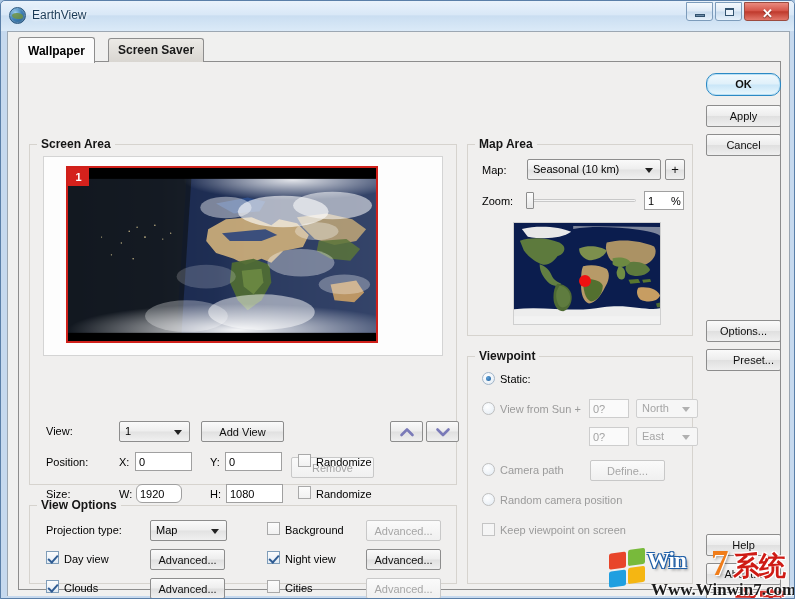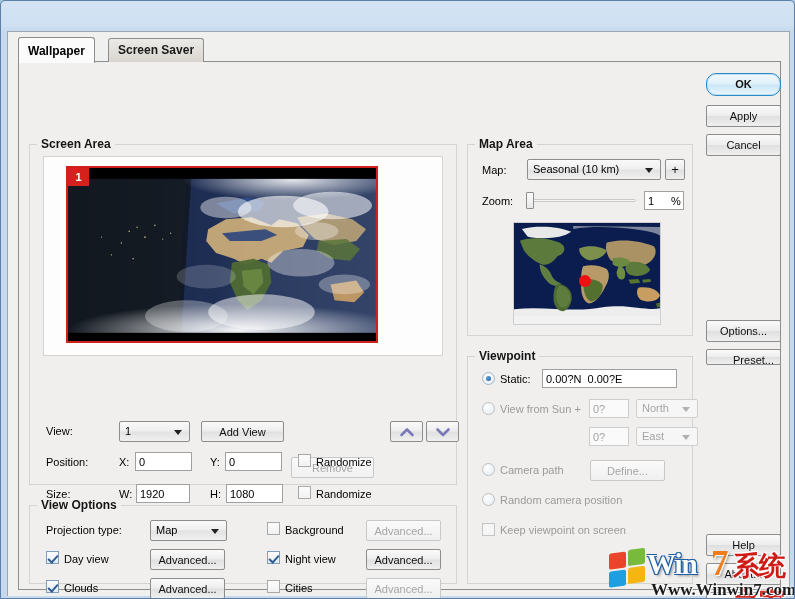--- a/index.html
+++ b/index.html
@@ -336,21 +336,21 @@
   #wm-logo i {
     position: absolute; width: 17px; height: 16px; border-radius: 2px;
   }
   #wm-logo i:nth-child(1){ left:0; top:1px; background:#e8452a; }
   #wm-logo i:nth-child(2){ left:19px; top:0; background:#78ba3b; }
   #wm-logo i:nth-child(3){ left:0; top:19px; background:#1f9fe0; }
   #wm-logo i:nth-child(4){ left:19px; top:18px; background:#f5b612; }
   #wm-win {
     position: absolute; left: 40px; top: 6px;
     font-family: "Liberation Serif", serif;
-    font-weight: bold; font-size: 29px;
+    font-weight: bold; font-size: 23px;
     color: #fff;
     text-shadow: 1px 1px 0 #1f5fa8, -1px -1px 0 #1f5fa8, 1px -1px 0 #1f5fa8, -1px 1px 0 #1f5fa8, 2px 2px 3px rgba(0,0,0,.4);
     letter-spacing: -1px;
   }
   #wm-7 {
     position: absolute; left: 104px; top: 2px;
     font-family: "Liberation Serif", serif;
     font-weight: bold; font-size: 35px;
     color: #f07d1a;
     text-shadow: 1px 1px 0 #fff, 2px 2px 3px rgba(0,0,0,.35);
@@ -368,20 +368,34 @@
     font-size: 17px; font-weight: bold;
     color: #1b1b1b;
     text-shadow: 0 0 3px #fff, 1px 1px 0 #fff;
   }
 </style>
 </head>
 <body>
 
 <div id="window">
 
+  <div id="titlebar">
+    <div id="title-icon"></div>
+    <div id="title-text">EarthView</div>
+
+    <div class="win-btn" id="btn-min">
+      <span></span>
+    </div>
+    <div class="win-btn" id="btn-max">
+      <span></span>
+    </div>
+    <div class="win-btn" id="btn-close">
+      <span>✕</span>
+    </div>
+  </div>
 
   <div id="client">
 
     <div id="tabstrip">
       <div class="tab inactive">Screen Saver</div>
       <div class="tab active">Wallpaper</div>
     </div>
 
     <div id="tabpage">
 
@@ -492,21 +506,21 @@
         <input class="txt" style="left: 105px; top: 307px; width: 57px;" value="0">
         <div class="lbl" style="left:180px; top:311px;">Y:</div>
         <input class="txt" style="left: 195px; top: 307px; width: 57px;" value="0">
         <div class="chk off" style="left:268px; top:309px;">
           <div class="box"></div>
         </div>
         <div class="lbl" style="left:286px; top:311px;">Randomize</div>
 
         <div class="lbl" style="left:16px; top:343px;">Size:</div>
         <div class="lbl" style="left:89px; top:343px;">W:</div>
-        <input class="txt" style="left: 106px; top: 339px; width: 54px;" value="1920">
+        <input class="txt" style="left: 106px; top: 339px; width: 46px; border-radius: 6px;" value="1920">
         <div class="lbl" style="left:180px; top:343px;">H:</div>
         <input class="txt" style="left: 196px; top: 339px; width: 57px;" value="1080">
         <div class="chk off" style="left:268px; top:341px;">
           <div class="box"></div>
         </div>
         <div class="lbl" style="left:286px; top:343px;">Randomize</div>
       </div>
 
       <div class="group" style="left:10px; top:443px; width:428px; height:79px;">
         <div class="legend">View Options</div>
@@ -614,21 +628,20 @@
         </div>
       </div>
 
       <div class="group" style="left:448px; top:294px; width:226px; height:228px;">
         <div class="legend">Viewpoint</div>
 
         <div class="radio on" style="left:14px; top:15px;">
           <div class="ring"></div>
         </div>
         <div class="lbl" style="left:32px; top:16px;">Static:</div>
-        <input class="txt" style="left: 74px; top: 12px; width: 135px;" value="0.00?N  0.00?E">
 
         <div class="radio off" style="left:14px; top:45px;">
           <div class="ring"></div>
         </div>
         <div class="lbl dim" style="left:32px; top:46px;">View from Sun +</div>
         <input class="txt dim" style="left: 121px; top: 42px; width: 40px;" value="0?">
         <div class="combo flat disabled" style="left:168px; top:42px; width:62px; height:19px; line-height:17px;">
           <span>North</span>
           <span class="arr"></span>
         </div>
@@ -666,21 +679,21 @@
       <div class="btn" style="left:0; top:37px; width:75px; height:22px; line-height:21px;">
         <span>Apply</span>
       </div>
       <div class="btn" style="left:0; top:66px; width:75px; height:22px; line-height:21px;">
         <span>Cancel</span>
       </div>
 
       <div class="btn" style="left:0; top:252px; width:75px; height:22px; line-height:21px;">
         <span>Options...</span>
       </div>
-      <div class="btn" style="left:0; top:281px; width:75px; height:16px; line-height:21px;padding-left:20px;">
+      <div class="btn" style="left:0; top:281px; width:75px; height:22px; line-height:21px;padding-left:20px;">
         <span>Preset...</span>
       </div>
 
       <div class="btn" style="left:0; top:466px; width:75px; height:22px; line-height:21px;">
         <span>Help</span>
       </div>
       <div class="btn" style="left:0; top:495px; width:75px; height:22px; line-height:21px;">
         <span>About...</span>
       </div>
       <div class="btn" style="left:0; top:524px; width:75px; height:22px; line-height:21px;">

